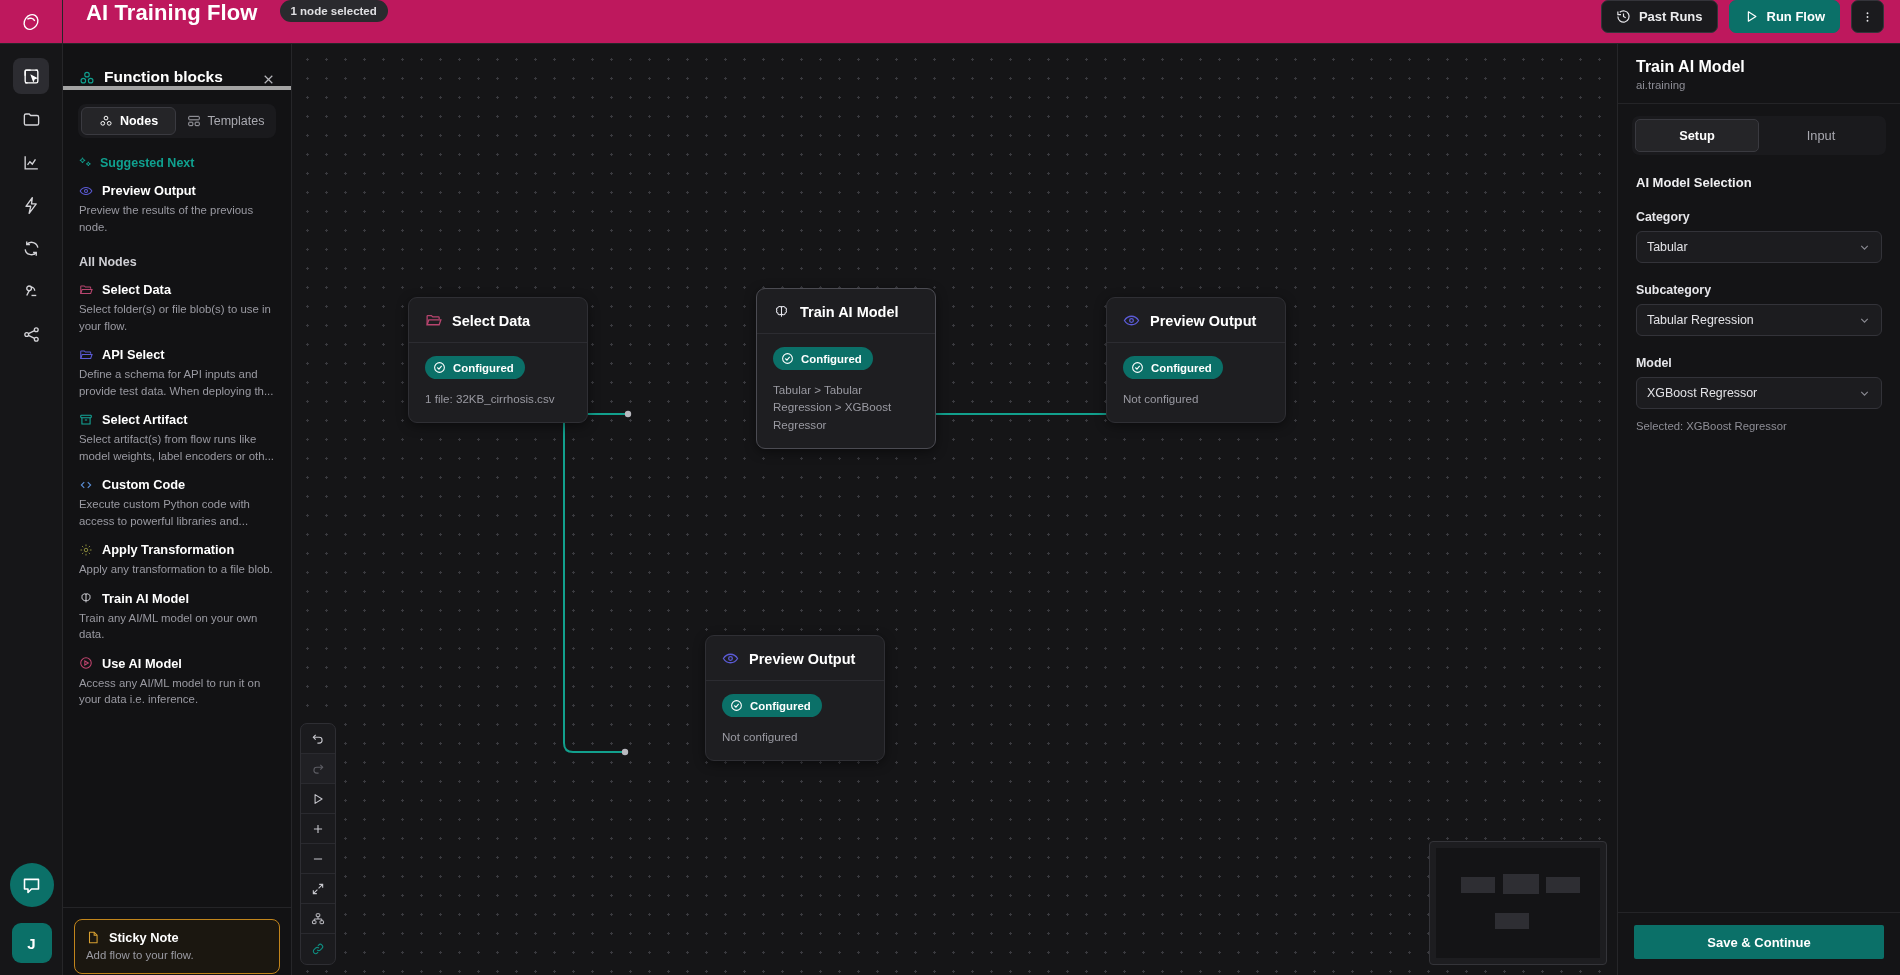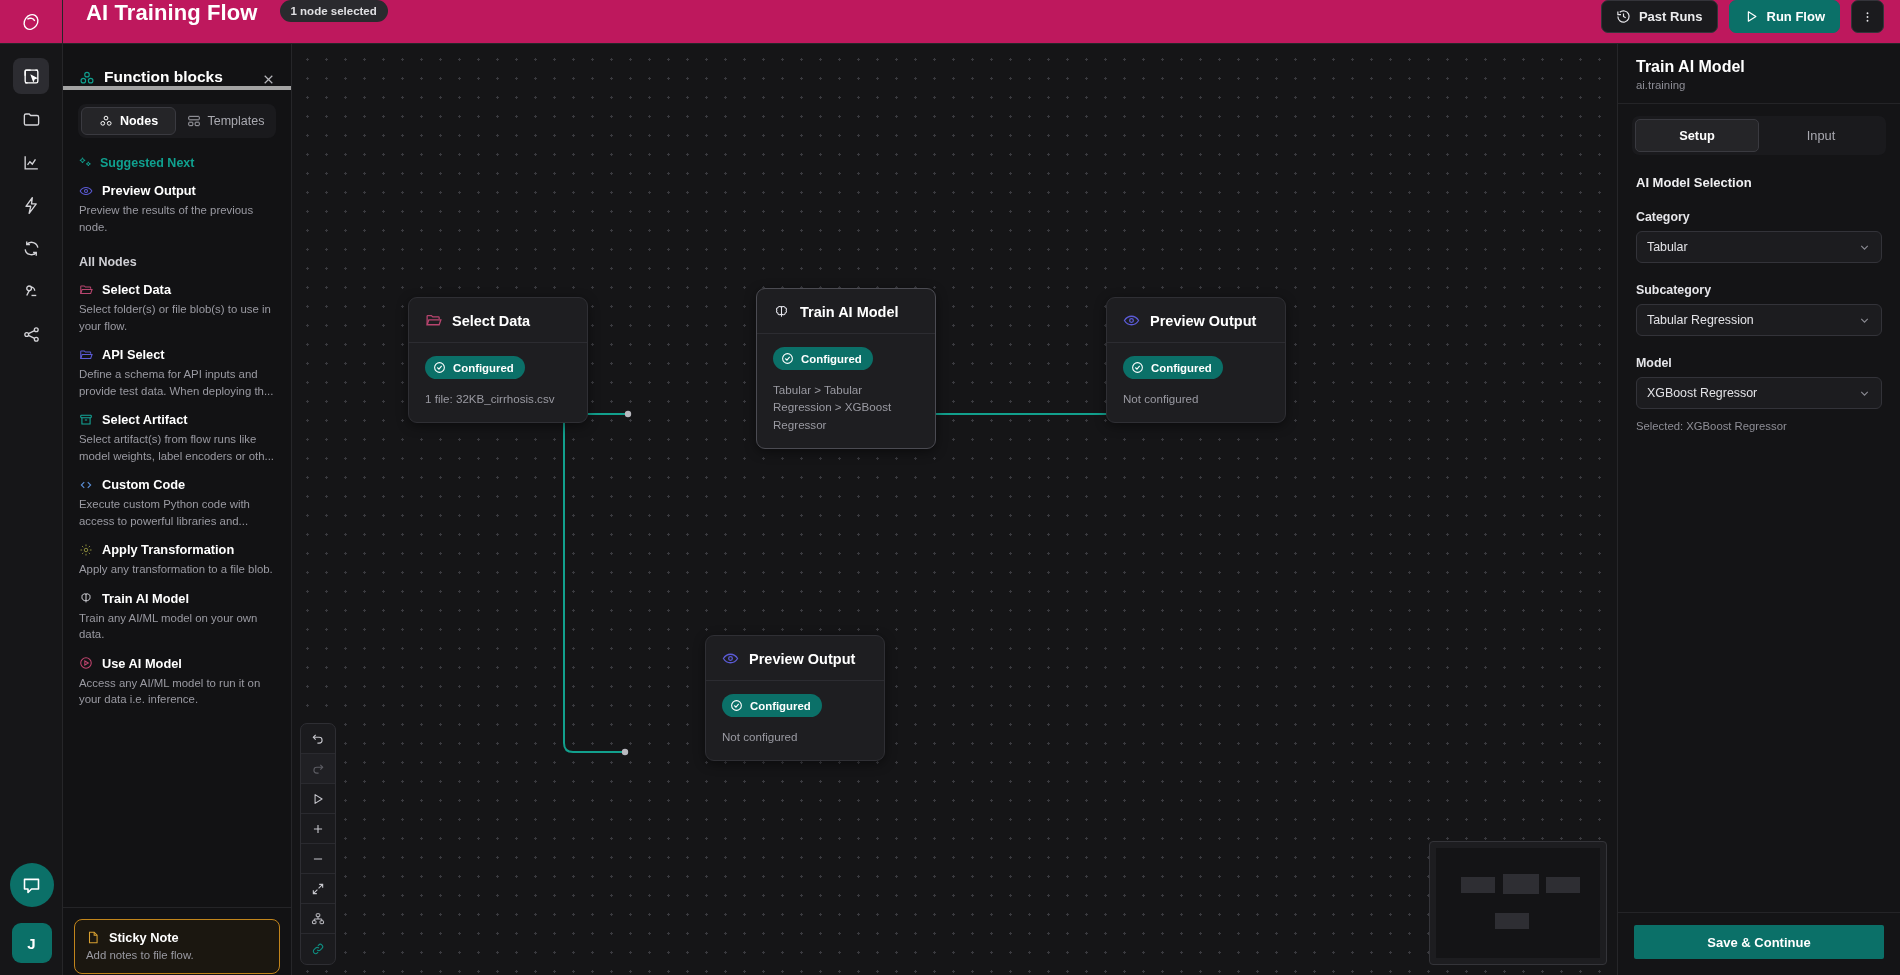--- a/index.html
+++ b/index.html
@@ -446,21 +446,21 @@
 
       <div class="sticky-wrap">
         <div class="sticky">
           <div class="sticky-top">
             <svg width="14" height="15" viewBox="0 0 24 24" fill="none" stroke="#d8a030" stroke-width="1.8">
               <path d="M6 3h8l5 5v13H6z"></path>
                 <path d="M14 3v5h5"></path>
             </svg>
             <span class="sticky-name">Sticky Note</span>
           </div>
-          <div class="sticky-desc">Add notes to file flow.</div>
+          <div class="sticky-desc">Add flow to your flow.</div>
         </div>
       </div>
     </div>
 
     <div class="canvas">
 
       <svg class="edges" width="1325" height="931">
 
         <path d="M188 370 L336 370" stroke="#12a08d" stroke-width="2" fill="none"></path>
         <circle cx="188" cy="370" r="3.2" fill="#b9b9bf"></circle>

